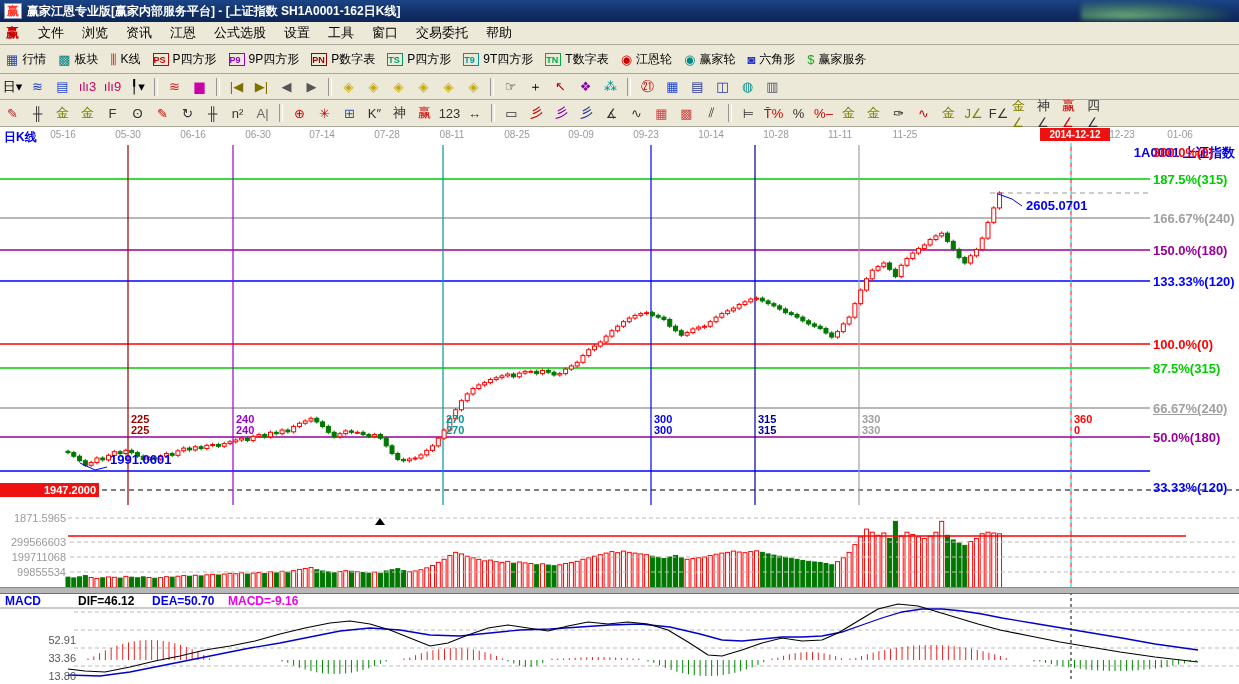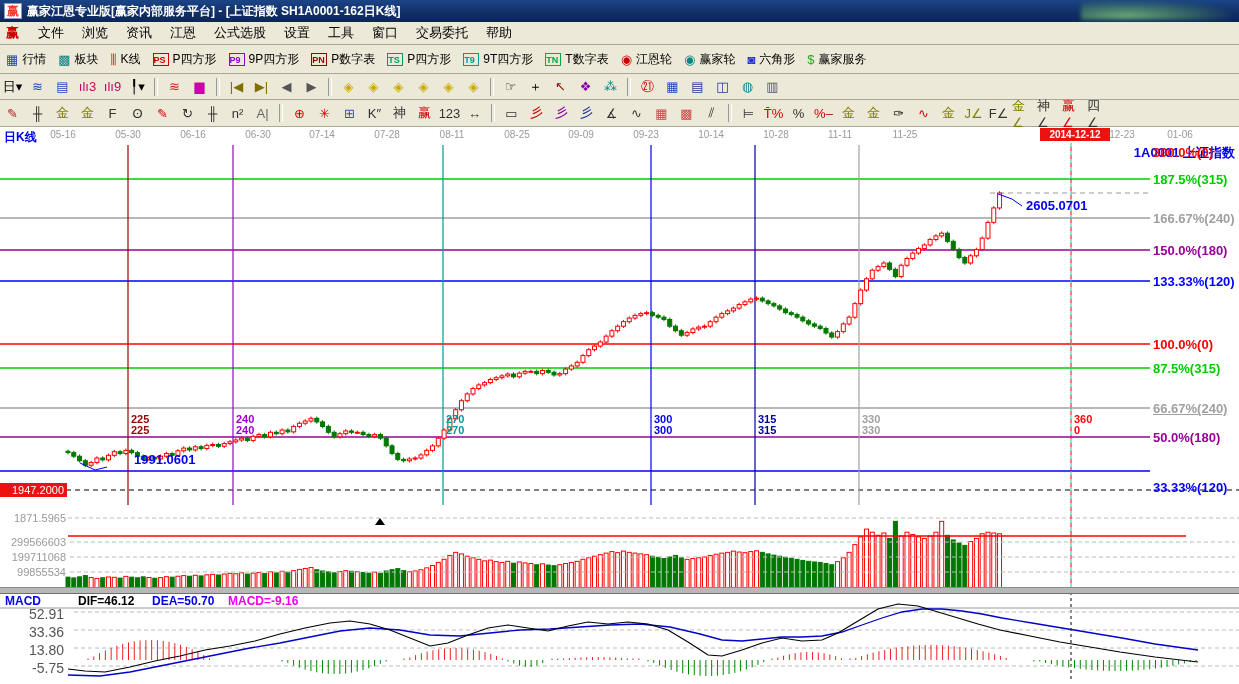--- a/index.html
+++ b/index.html
@@ -38,28 +38,28 @@
   #periodlabel{position:absolute;left:4px;top:129px;color:#0000ee;font-size:12px;font-weight:bold;}
   .dlab{position:absolute;top:129px;font-size:10px;color:#999;transform:translateX(-50%);}
   #curdate{position:absolute;top:128px;height:13px;background:#ee1111;color:#fff;font-size:10px;
     line-height:13px;text-align:center;font-weight:bold;padding:0 2px;}
   #chartarea{position:absolute;left:0;top:143px;width:1239px;height:541px;background:#fff;}
   #cansvg{position:absolute;left:0;top:0;width:1239px;height:684px;pointer-events:none;}
   .lvl-label{position:absolute;left:1153px;font-size:13px;font-weight:bold;white-space:nowrap;}
   .leftnum{position:absolute;font-size:11px;color:#999;text-align:right;width:62px;left:4px;}
   .gannlab{position:absolute;font-size:11px;font-weight:bold;line-height:11px;white-space:pre;}
   #pricebox{position:absolute;left:0px;top:483px;width:64px;height:14px;background:#ee1111;color:#fff;
-    font-size:11px;line-height:14px;text-align:right;padding-right:3px;font-weight:normal;}
+    font-size:11px;line-height:14px;text-align:right;padding-right:3px;font-weight:bold;padding-left:32px;}
   #symlabel{position:absolute;right:4px;top:144px;color:#0000ee;font-size:13px;font-weight:bold;}
   .anno{position:absolute;color:#0000ee;font-size:13px;font-weight:bold;}
   #sep-bar{position:absolute;left:0;top:587px;width:1239px;height:5px;background:#b8b8b8;
     border-top:1px solid #8a8a8a;border-bottom:1px solid #6f6f6f;}
   #macdheader{position:absolute;left:0;top:594px;width:1239px;height:14px;font-size:12px;font-weight:bold;}
   #macdheader span{position:absolute;top:0;}
-  .mgrid-lab{position:absolute;font-size:14px;color:#555;width:60px;text-align:right;left:4px;}
+  .mgrid-lab{position:absolute;font-size:11px;color:#555;width:60px;text-align:right;left:16px;margin-top:28px;}
   #volmark{position:absolute;left:375px;top:518px;width:0;height:0;
     border-left:5px solid transparent;border-right:5px solid transparent;border-bottom:7px solid #000;}
 </style>
 </head>
 <body>
 
 <div id="titlebar">
   <span class="logo">赢</span>
   <span>赢家江恩专业版[赢家内部服务平台] - [上证指数  SH1A0001-162日K线]</span>
   <div id="title-blur"></div>
@@ -969,18 +969,18 @@
 300</div>
 <div class="gannlab" style="left: 758px; top: 414px; color: rgb(0, 0, 153);">315
 315</div>
 <div class="gannlab" style="left: 862px; top: 414px; color: rgb(160, 160, 160);">330
 330</div>
 <div class="gannlab" style="left: 1074px; top: 414px; color: rgb(255, 0, 0);">360
 0</div>
 <div class="leftnum" style="top: 536px;">299566603</div>
 <div class="leftnum" style="top: 551px;">199711068</div>
 <div class="leftnum" style="top: 566px;">99855534</div>
-<div class="anno" style="left: 110px; top: 452px; margin-left: 24px;">1991.0601</div>
+<div class="anno" style="left: 110px; top: 452px;">1991.0601</div>
 <div class="anno" style="left: 1026px; top: 198px;">2605.0701</div>
 <div class="mgrid-lab" style="top: 606px;">52.91</div>
 <div class="mgrid-lab" style="top: 624px;">33.36</div>
 <div class="mgrid-lab" style="top: 642px;">13.80</div>
 <div class="mgrid-lab" style="top: 660px;">-5.75</div>
 
 </body></html>

